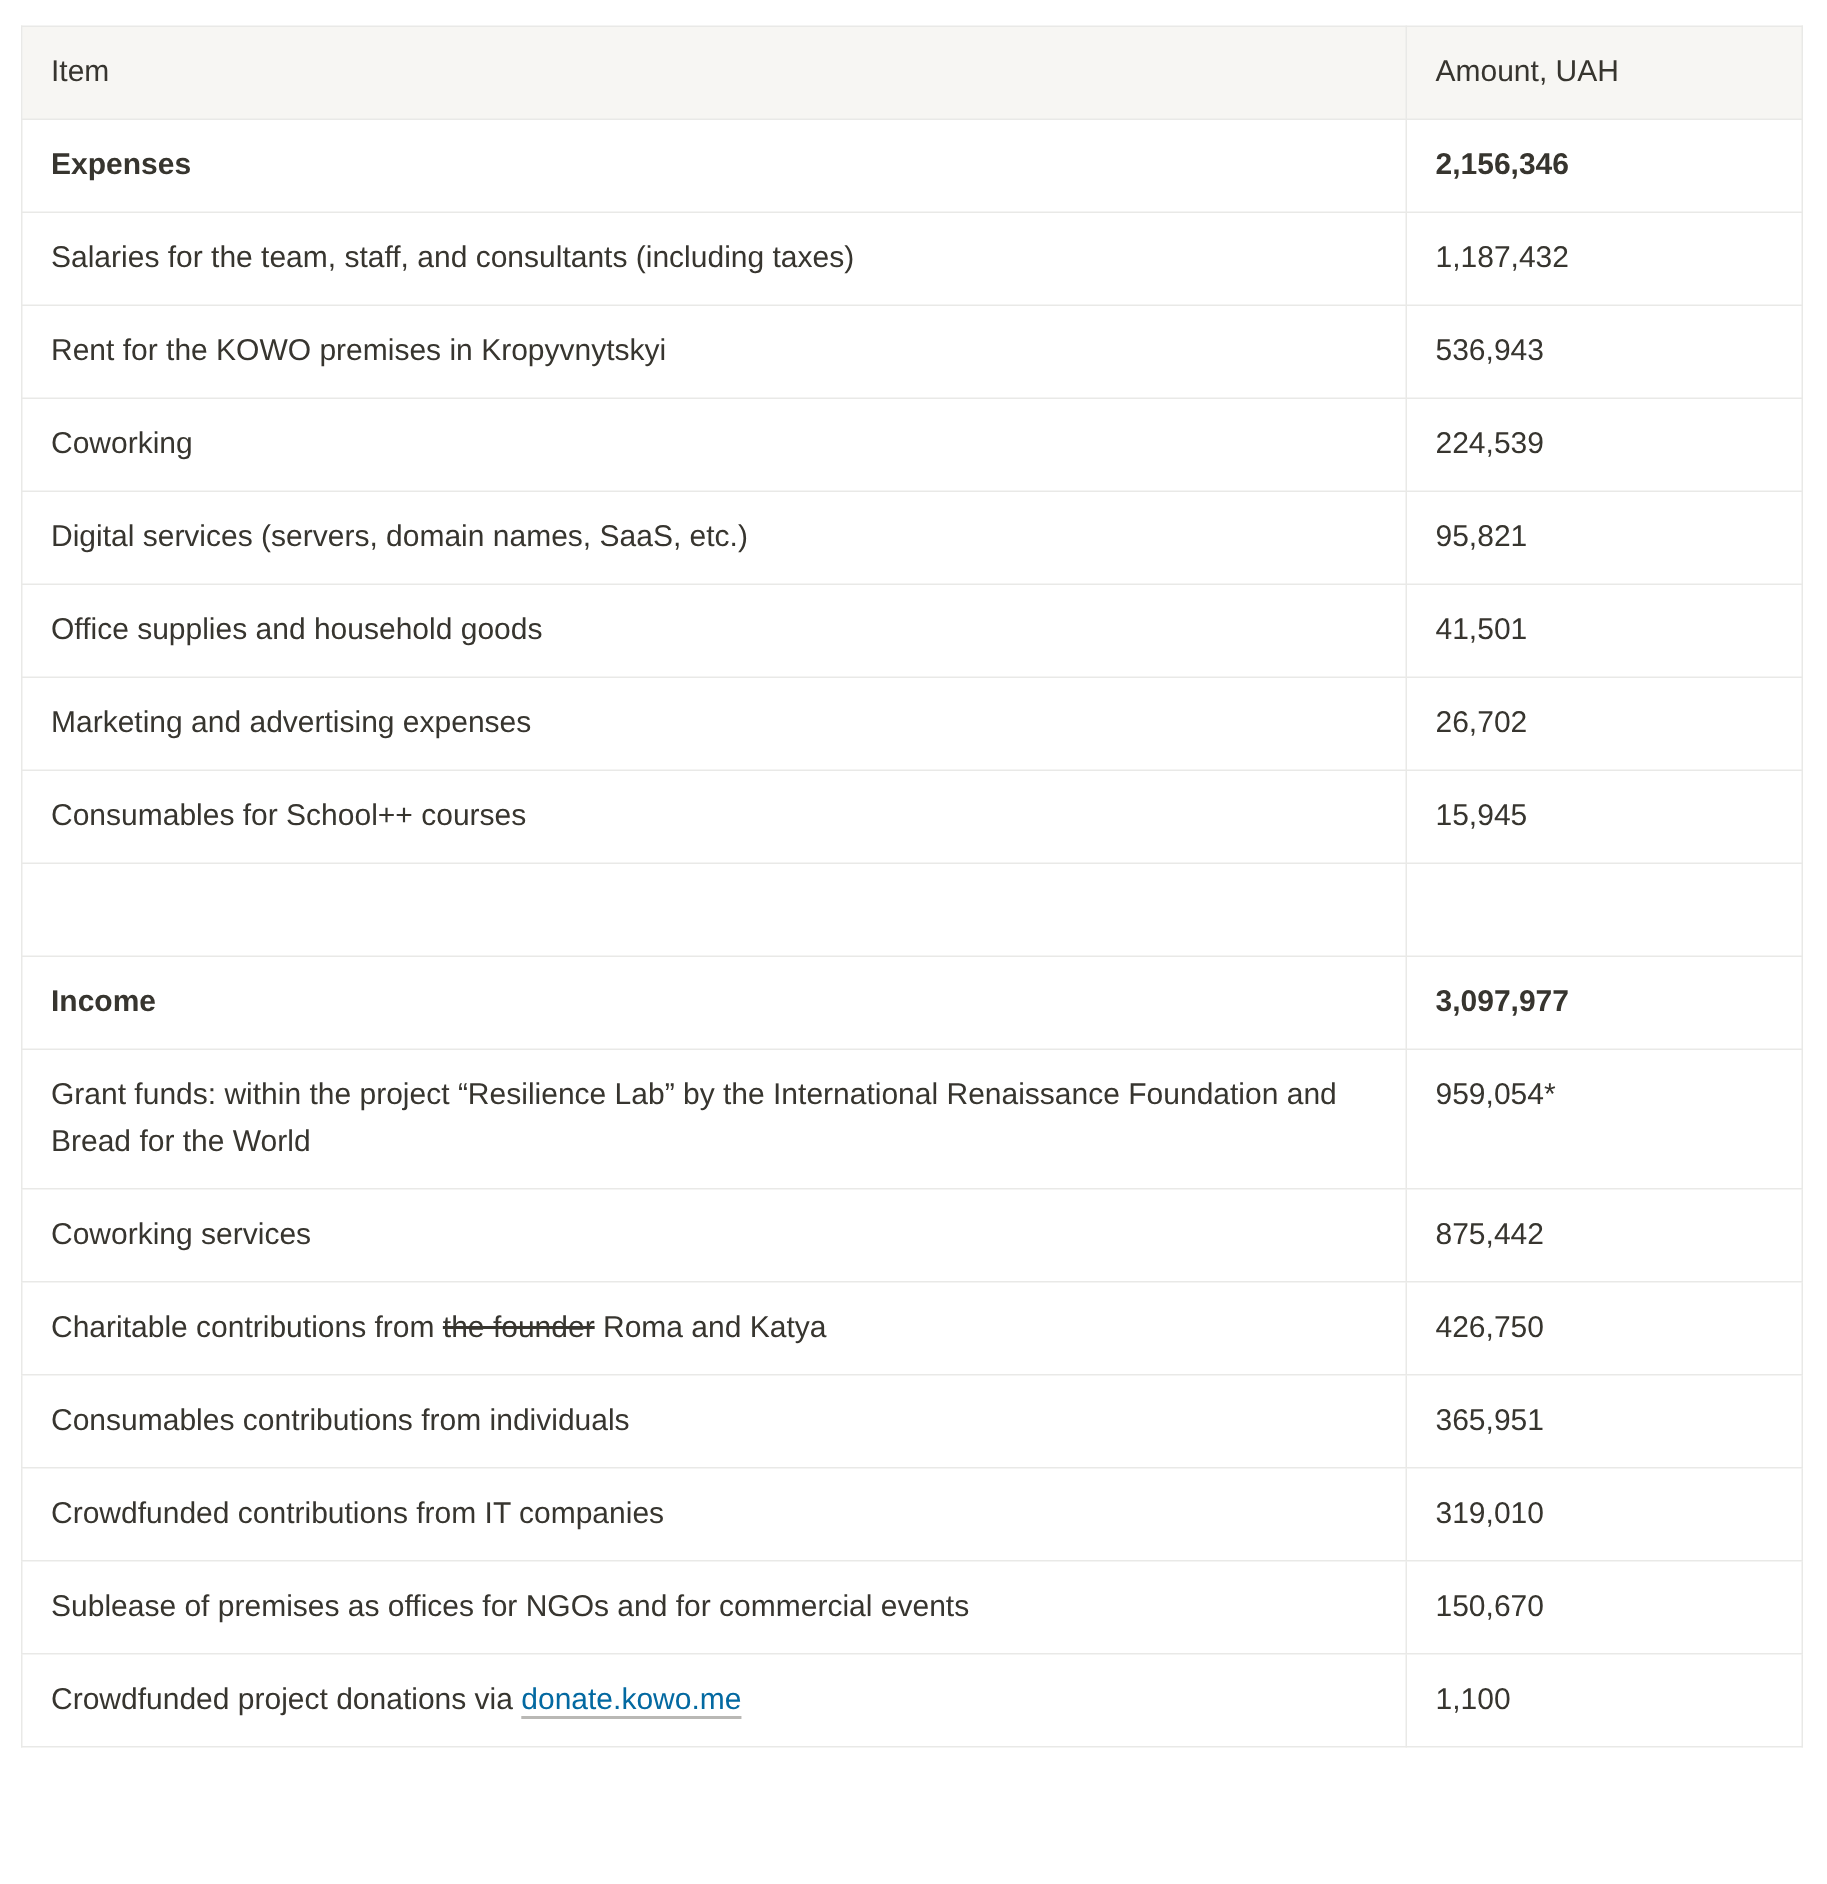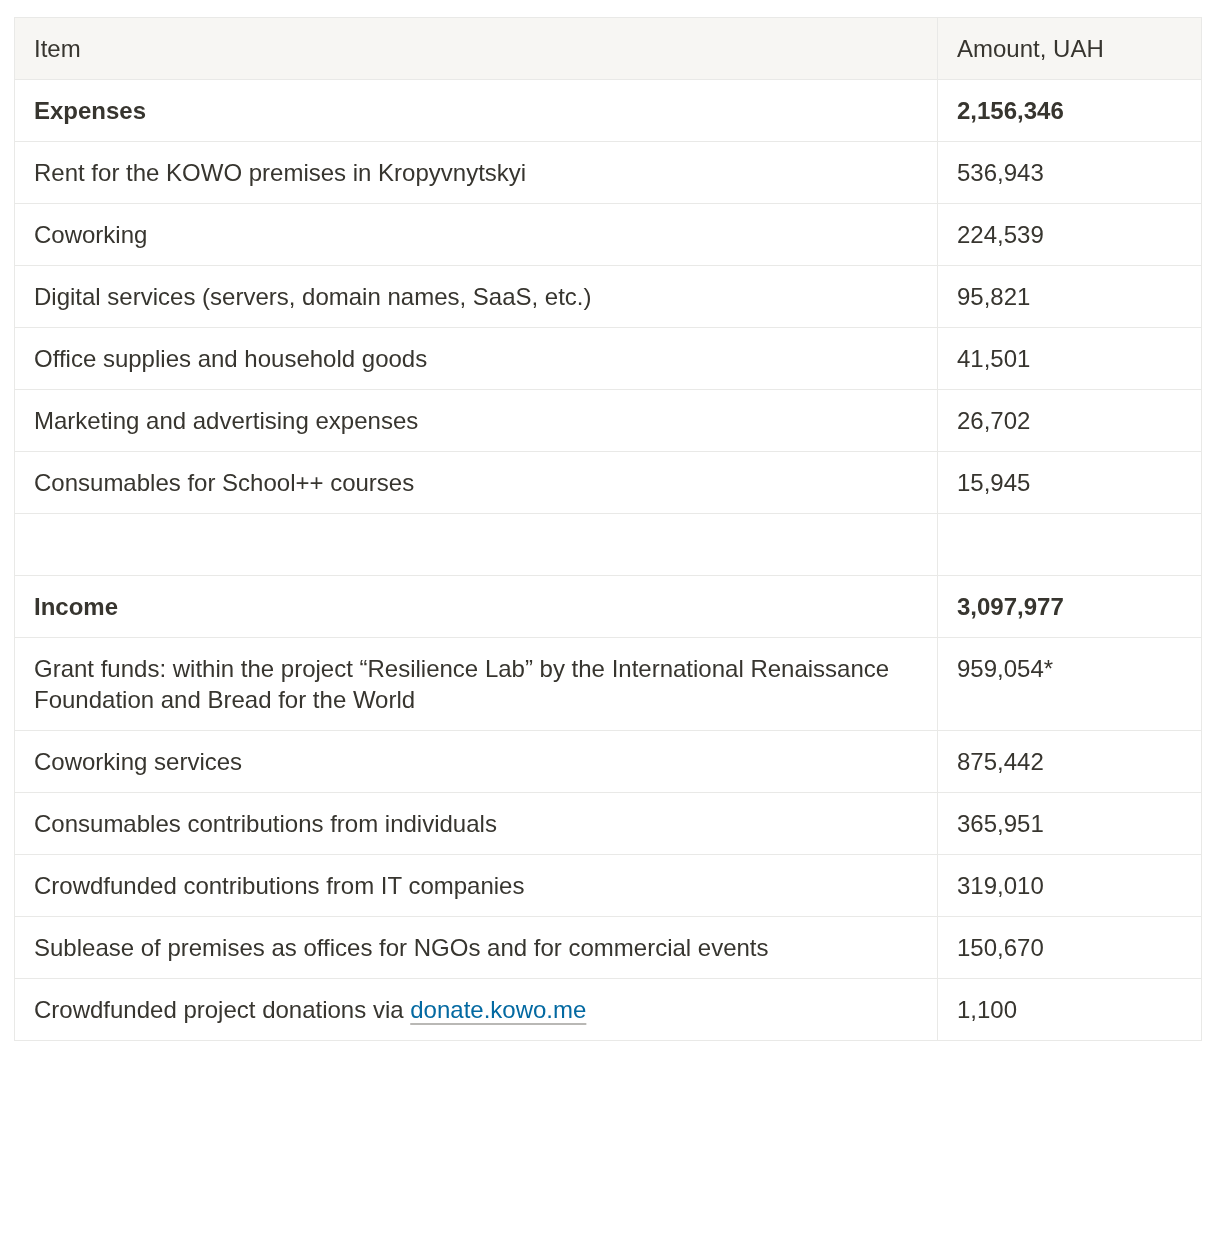--- a/index.html
+++ b/index.html
@@ -14,21 +14,21 @@
   .table-wrap {
     position: absolute;
     top: 17px;
     left: 14px;
     width: 1187px;
   }
   table {
     border-collapse: collapse;
     width: 100%;
     table-layout: fixed;
-    font-size: 24px;
+    font-size: 20px;
     line-height: 31px;
   }
   th, td {
     border: 1px solid #e9e9e7;
     padding: 15px 19px;
     text-align: left;
     vertical-align: top;
     font-weight: 400;
     overflow-wrap: break-word;
   }
@@ -67,20 +67,24 @@
         <th>Item</th>
         <th>Amount, UAH</th>
       </tr>
     </thead>
     <tbody>
         <tr class="bold">
           <td>Expenses</td>
           <td>2,156,346</td>
         </tr>
         <tr class="">
+          <td>Salaries for the team, staff, and consultants (including taxes)</td>
+          <td>1,187,432</td>
+        </tr>
+        <tr class="">
           <td>Rent for the KOWO premises in Kropyvnytskyi</td>
           <td>536,943</td>
         </tr>
         <tr class="">
           <td>Coworking</td>
           <td>224,539</td>
         </tr>
         <tr class="">
           <td>Digital services (servers, domain names, SaaS, etc.)</td>
           <td>95,821</td>
@@ -107,20 +111,24 @@
         </tr>
         <tr class="">
           <td>Grant funds: within the project “Resilience Lab” by the International Renaissance Foundation and Bread for the World</td>
           <td>959,054*</td>
         </tr>
         <tr class="">
           <td>Coworking services</td>
           <td>875,442</td>
         </tr>
         <tr class="">
+          <td><span>Charitable contributions from </span><span class="strike">the founder</span><span> Roma and Katya</span></td>
+          <td>426,750</td>
+        </tr>
+        <tr class="">
           <td>Consumables contributions from individuals</td>
           <td>365,951</td>
         </tr>
         <tr class="">
           <td>Crowdfunded contributions from IT companies</td>
           <td>319,010</td>
         </tr>
         <tr class="">
           <td>Sublease of premises as offices for NGOs and for commercial events</td>
           <td>150,670</td>

